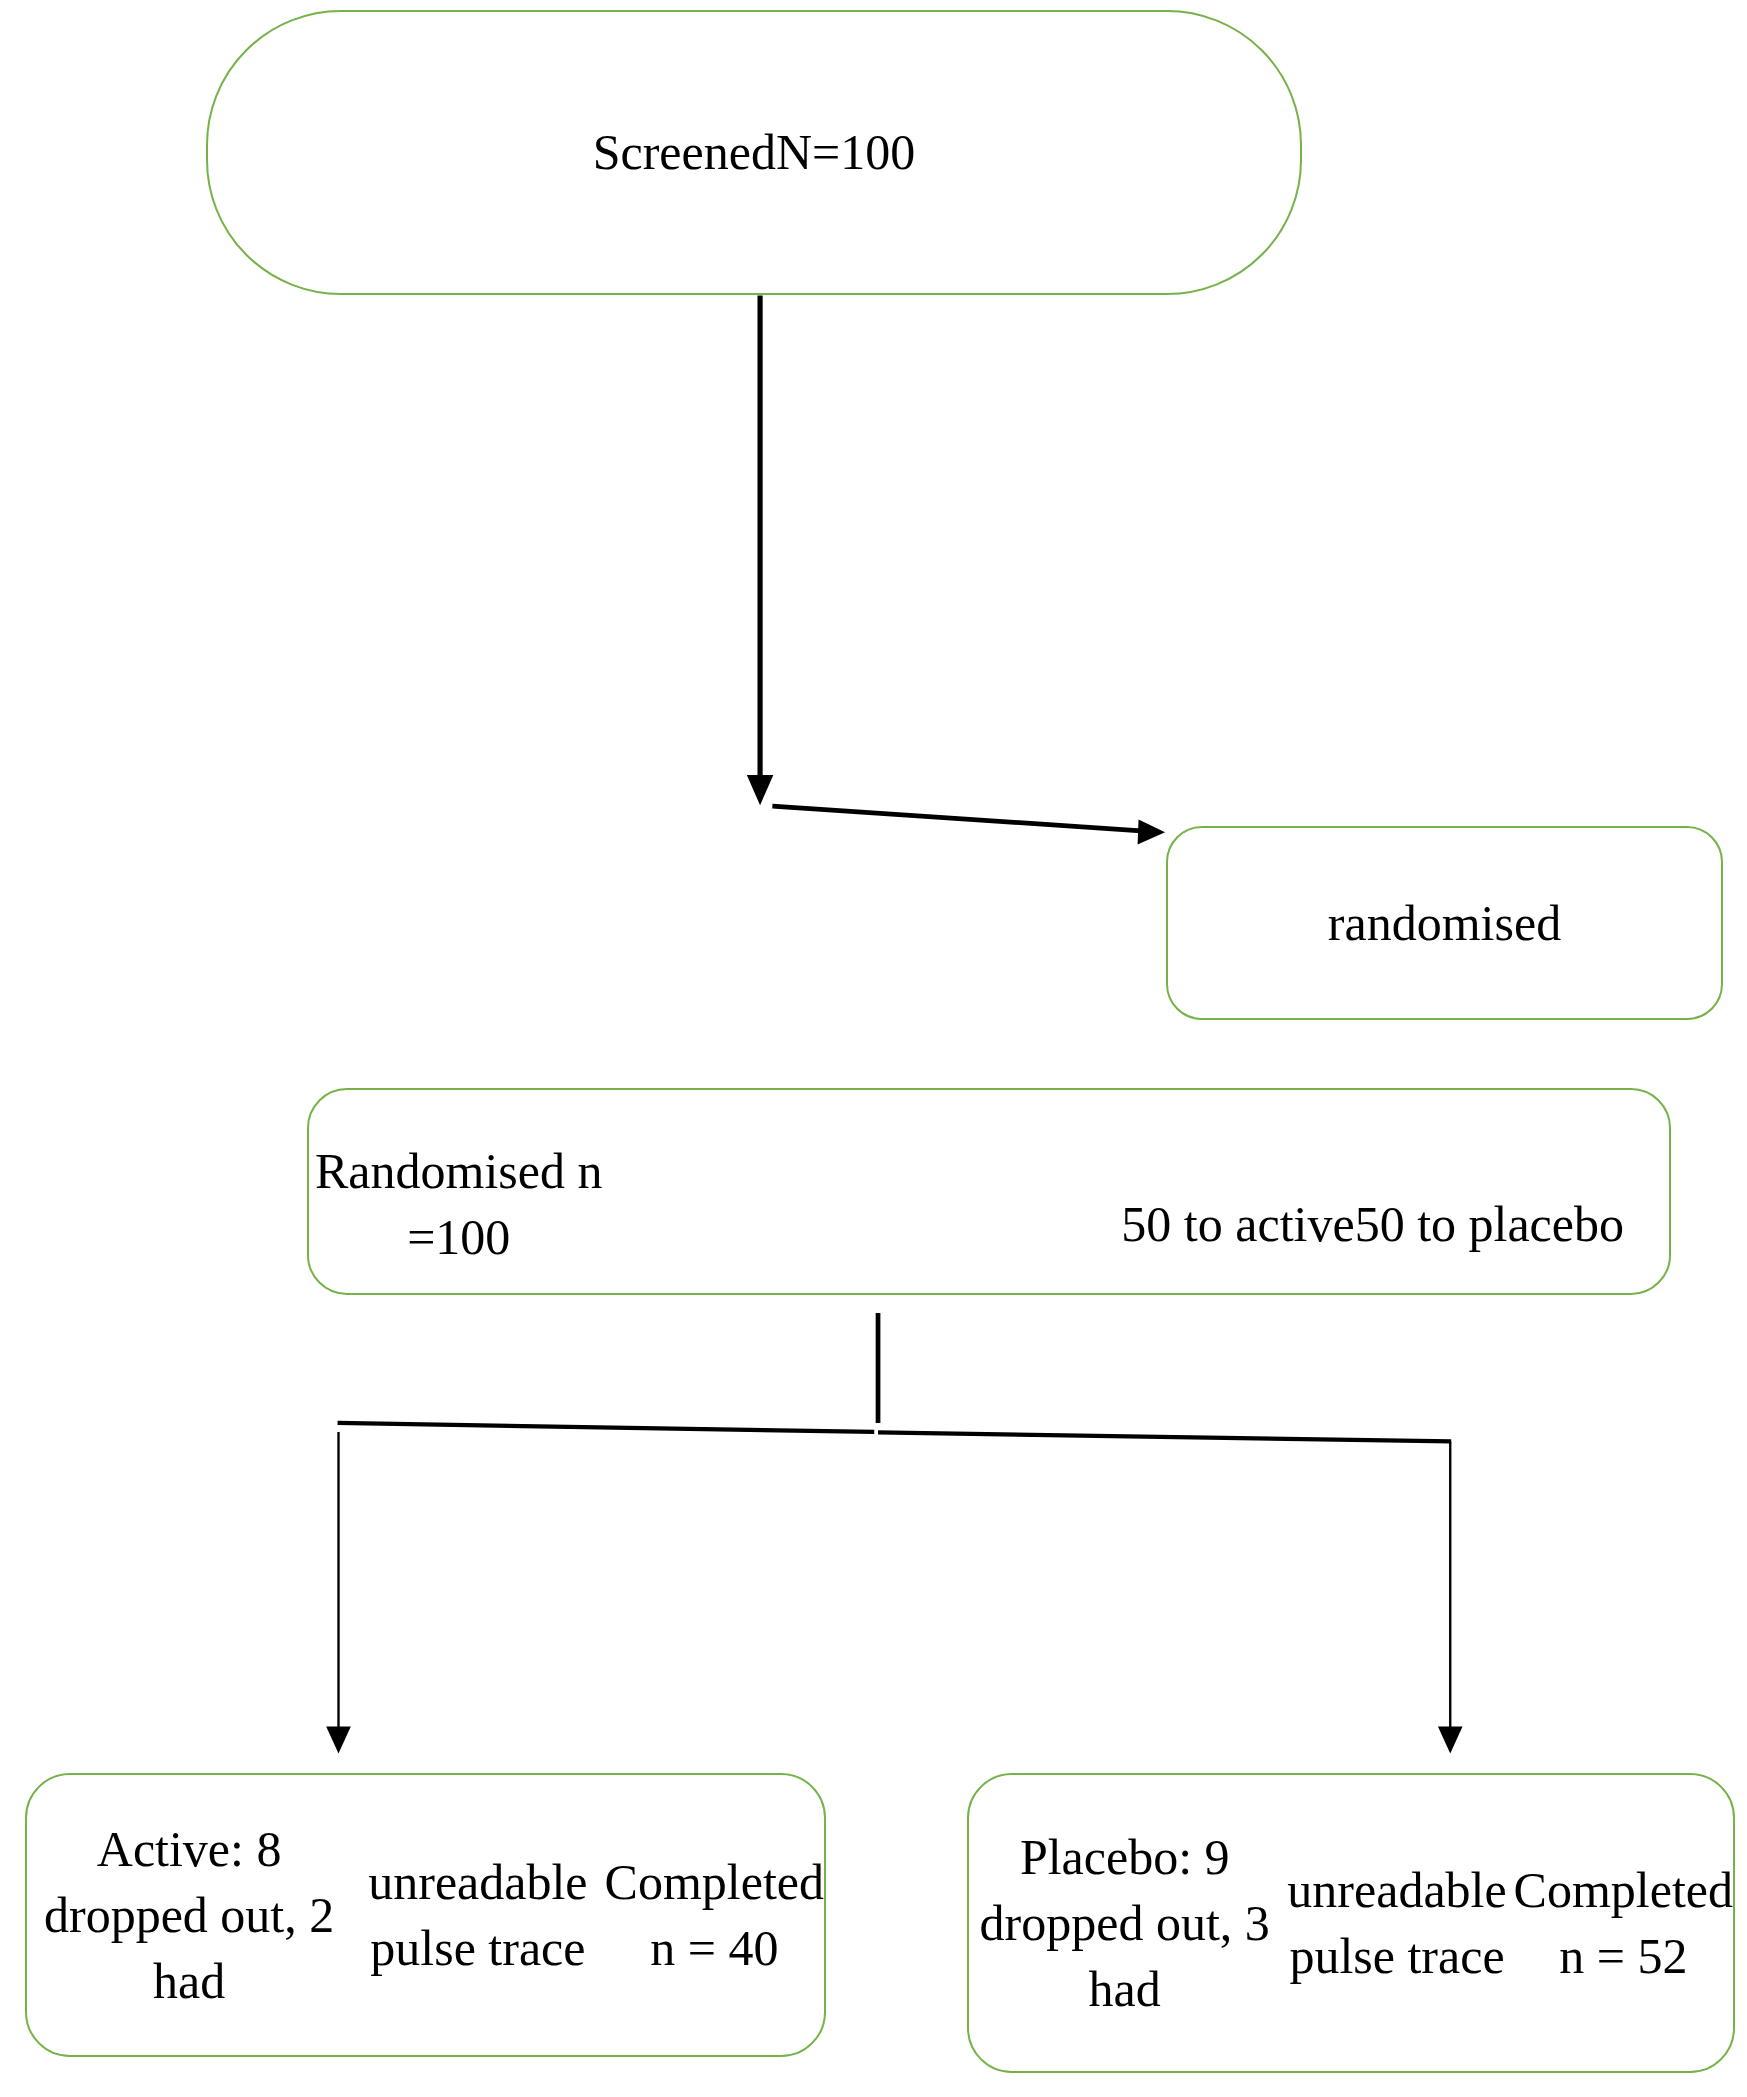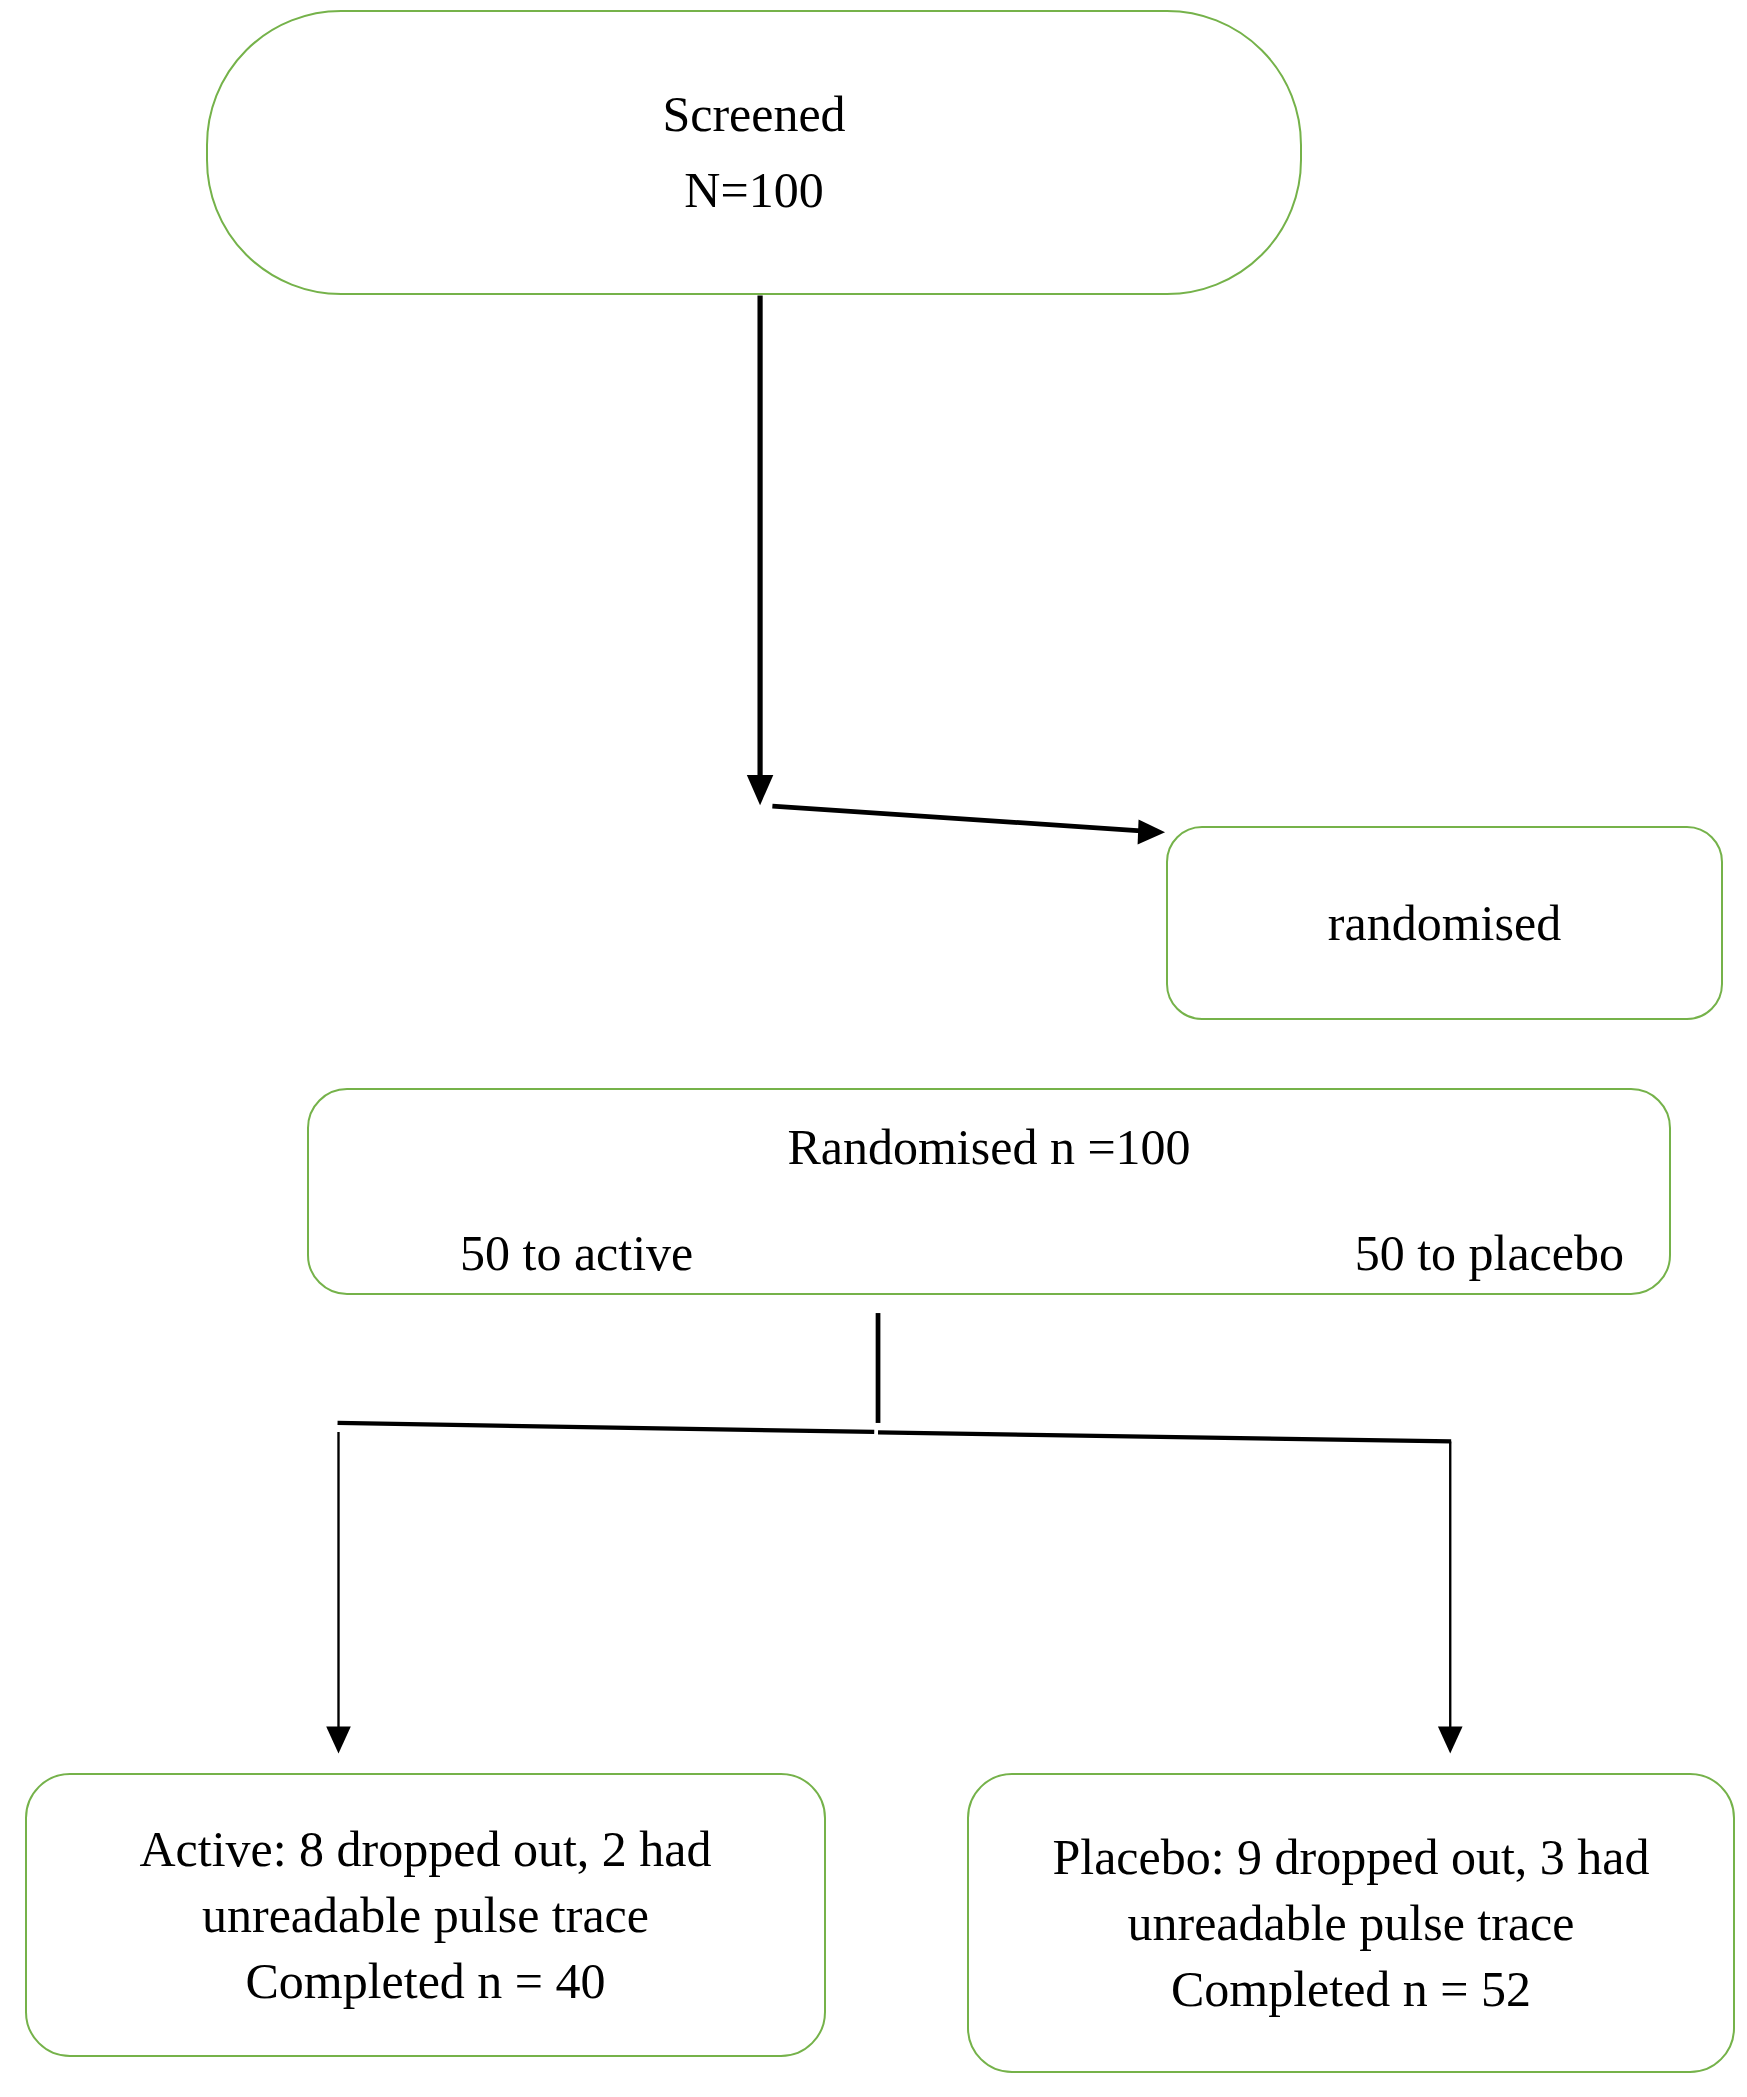--- a/index.html
+++ b/index.html
@@ -4,31 +4,31 @@
 <style>
   :root { --green:#75b24a; --ink:#000000; --bg:#ffffff; }
   html,body { margin:0; padding:0; background:var(--bg); }
   #canvas {
     position:relative; width:1748px; height:2097px; background:var(--bg);
     font-family:"Liberation Serif", serif; color:var(--ink);
   }
   .box {
     position:absolute; box-sizing:border-box; background:var(--bg);
     border:2.8px solid var(--green);
-    display:flex; flex-direction:column; justify-content:center; align-items:center;
+    display:flex; flex-direction:row; justify-content:center; align-items:center;
     text-align:center; font-size:50px; line-height:66px;
   }
   .box .line { display:block; }
   #box-screened { left:206px; top:9.5px; width:1096px; height:285px; border-radius:135px; line-height:76px; }
   #box-all      { left:1166px; top:826px; width:557px; height:194px; border-radius:36px; }
   #box-rand     { left:271px; top:1088px; width:1364px; height:207px; border-radius:40px;
                   justify-content:flex-start; padding-top:24px;margin-left:36px; }
   #box-rand .rand-split {
     margin-top:40px; width:100%; box-sizing:border-box;
-    display:flex; justify-content:space-between;
+    display:flex; justify-content:flex-end;
     padding:0 45px 0 151px;
   }
   #box-active   { left:25px; top:1773px; width:801px; height:284px; border-radius:45px; }
   #box-placebo  { left:922px; top:1773px; width:768px; height:300px; border-radius:45px;margin-left:45px; }
   #connectors { position:absolute; left:0; top:0; width:1748px; height:2097px; }
   #connectors line { stroke:var(--ink); }
   #connectors polygon { fill:var(--ink); stroke:none; }
 </style>
 </head>
 <body>

